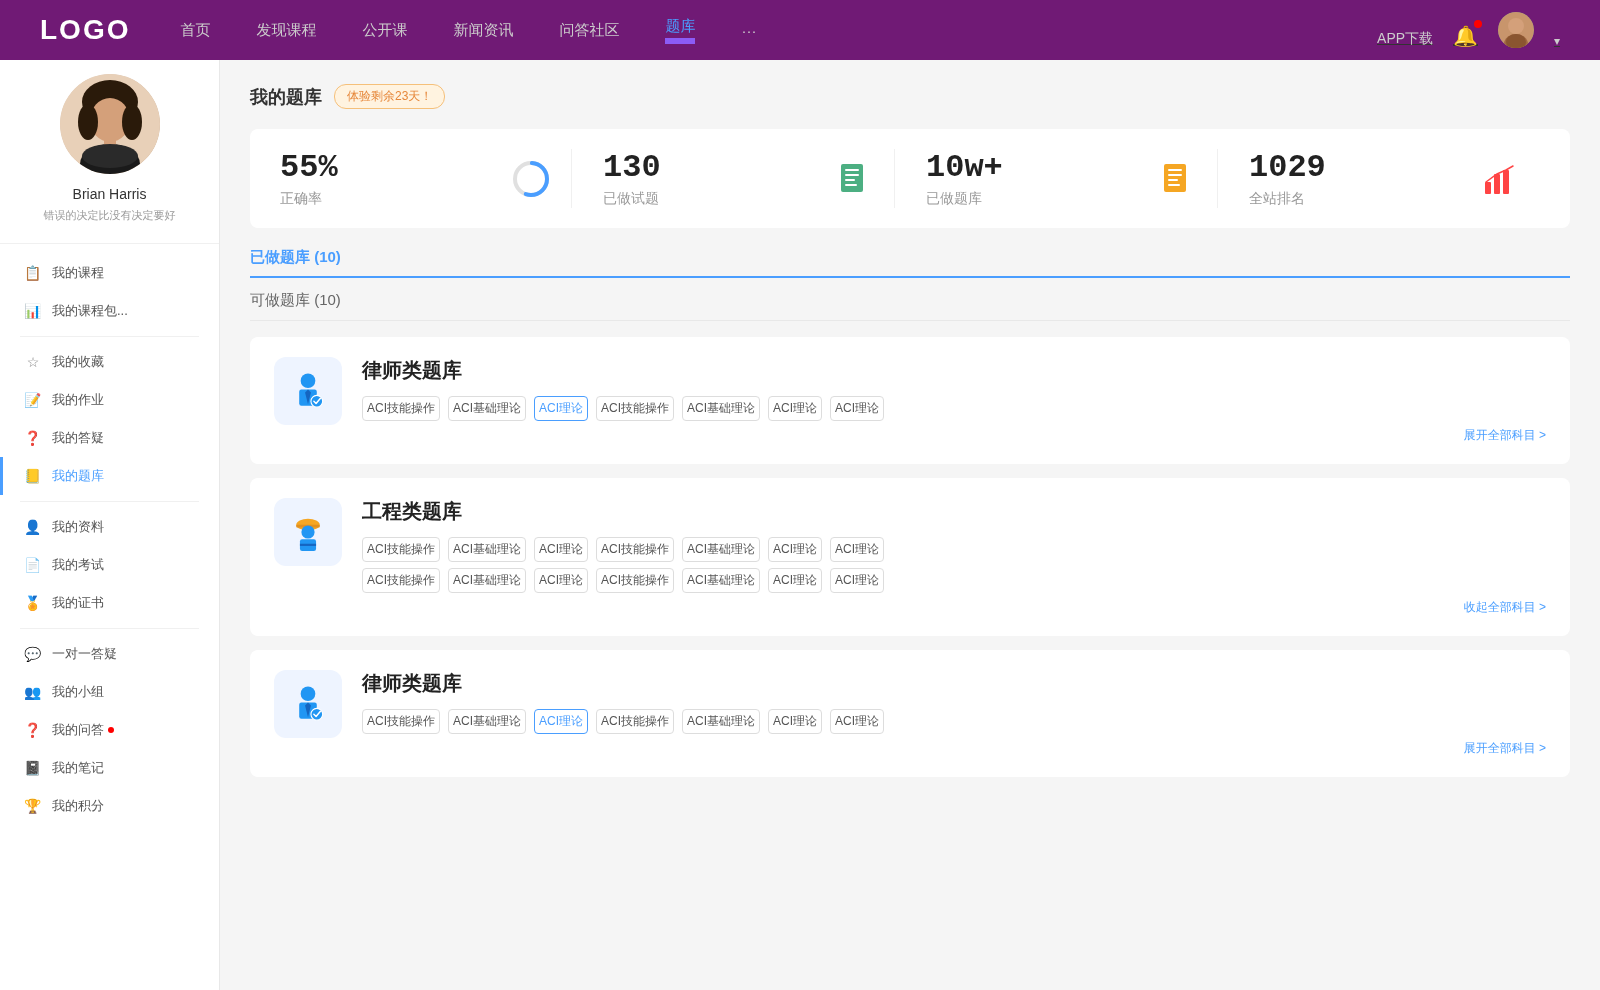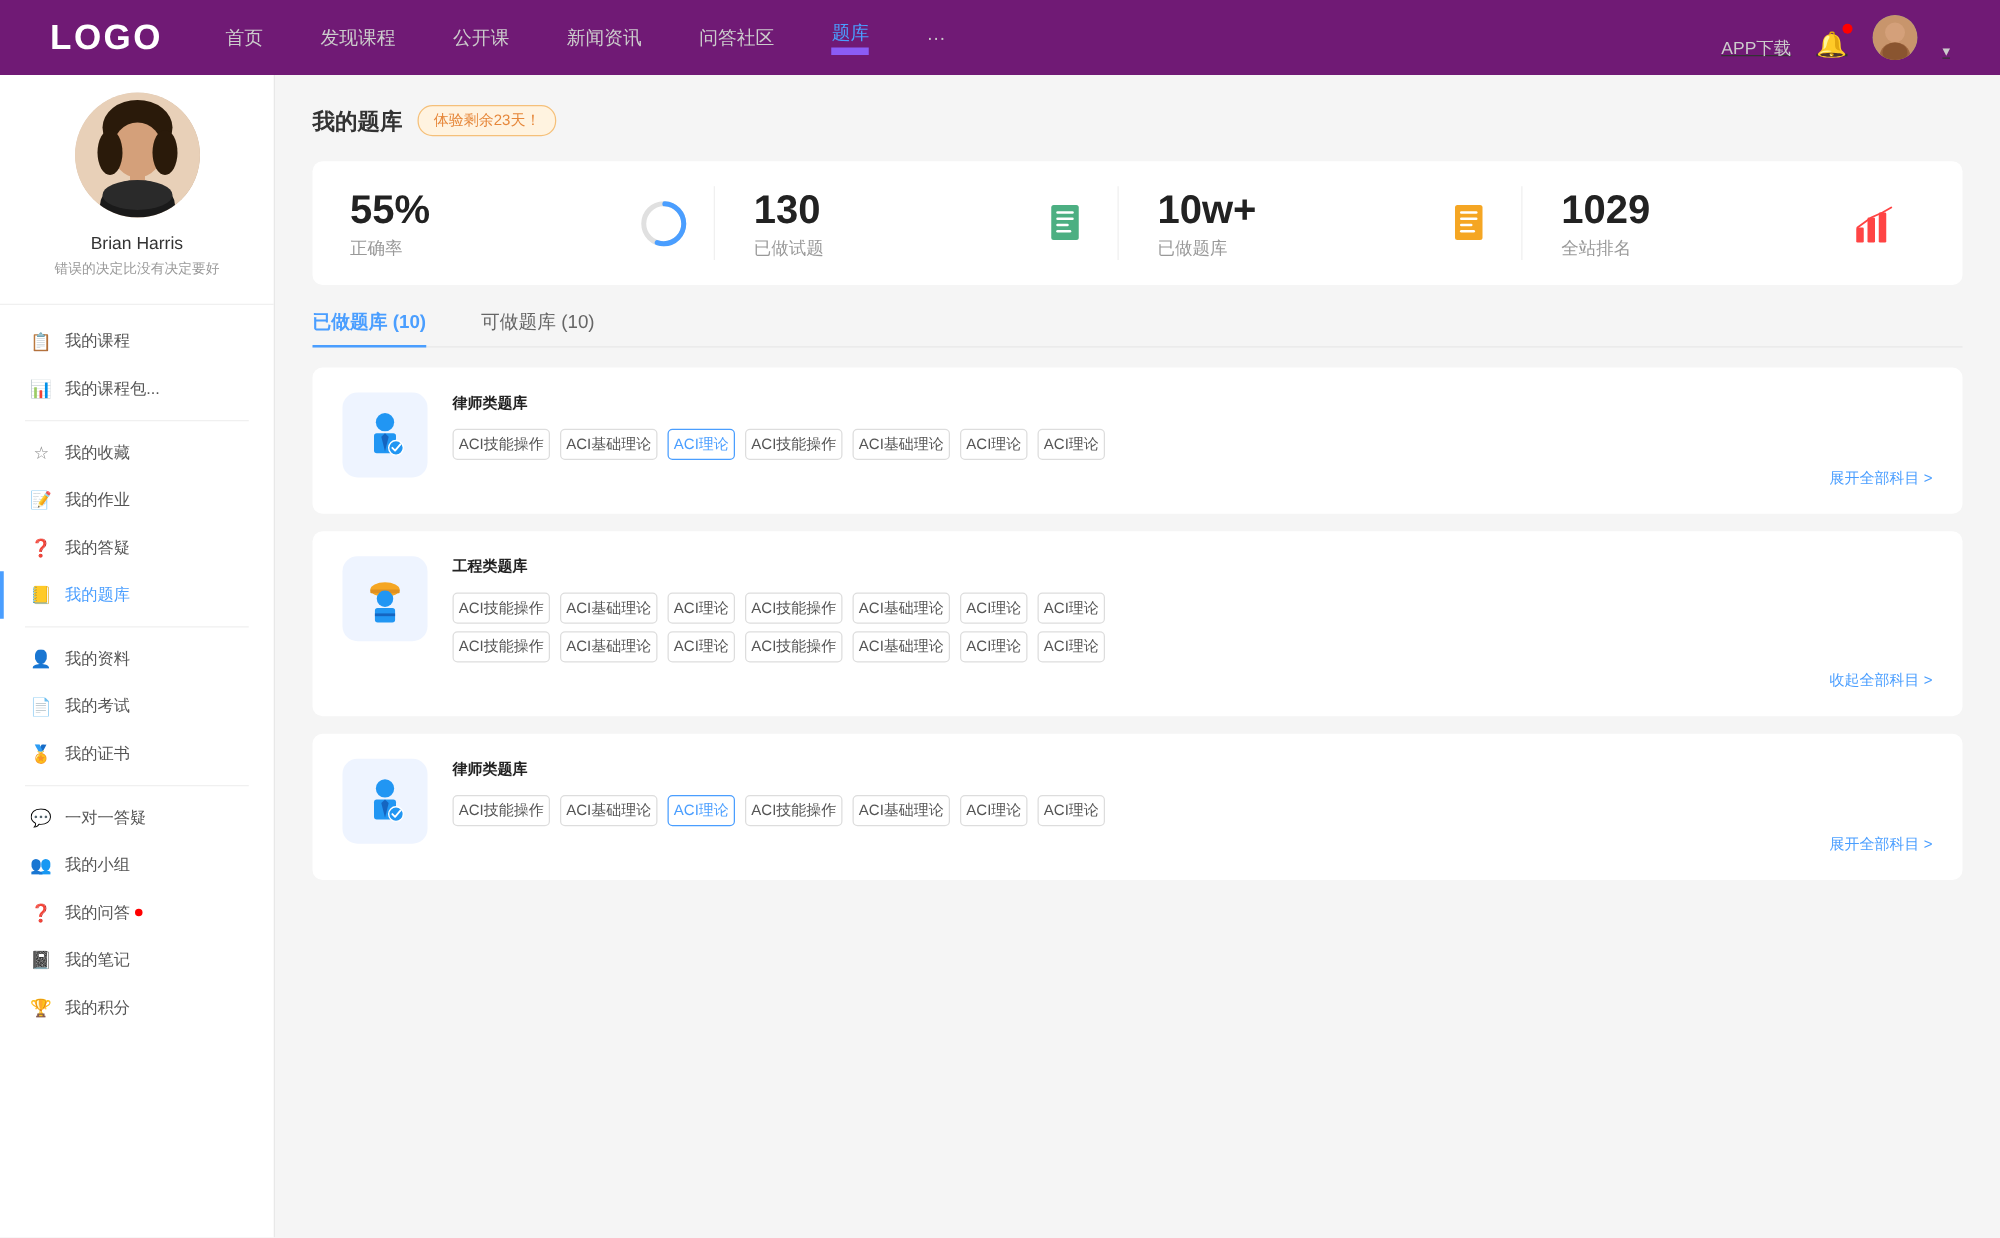--- a/index.html
+++ b/index.html
@@ -191,20 +191,21 @@
     }
 
     
     .stats-bar {
       display: flex;
       background: #fff;
       border-radius: 8px;
       padding: 20px 30px;
       margin-bottom: 20px;
       gap: 11px;
+      font-family: Liberation Mono, monospace;
     }
     .stat-item {
       flex: 1;
       display: flex;
       align-items: center;
       gap: 16px;
       border-right: 1px solid #f0f0f0;
       padding: 0 20px;
     }
     .stat-item:first-child { padding-left: 0; }
@@ -225,24 +226,25 @@
       display: flex;
       align-items: center;
       justify-content: center;
       font-size: 22px;
     }
     .stat-text { flex: 1; }
 
     
     .tabs-bar {
       display: flex;
-      gap: 44px;
+      gap: 14px;
       margin-bottom: 16px;
       border-bottom: 1px solid #e8e8e8;
       padding-bottom: 0;
+      flex-direction: column;
     }
     .tab-item {
       font-size: 15px;
       color: #666;
       cursor: pointer;
       padding-bottom: 10px;
       position: relative;
     }
     .tab-item.active {
       color: #4a9eff;
@@ -273,21 +275,21 @@
       height: 68px;
       background: #eef4ff;
       border-radius: 12px;
       display: flex;
       align-items: center;
       justify-content: center;
       flex-shrink: 0;
     }
     .qbank-content { flex: 1; }
     .qbank-title {
-      font-size: 12px;
+      font-size: 20px;
       font-weight: 600;
       color: #222;
       margin-bottom: 12px;
     }
     .qbank-tags {
       display: flex;
       flex-wrap: wrap;
       gap: 8px;
       margin-bottom: 6px;
     }

